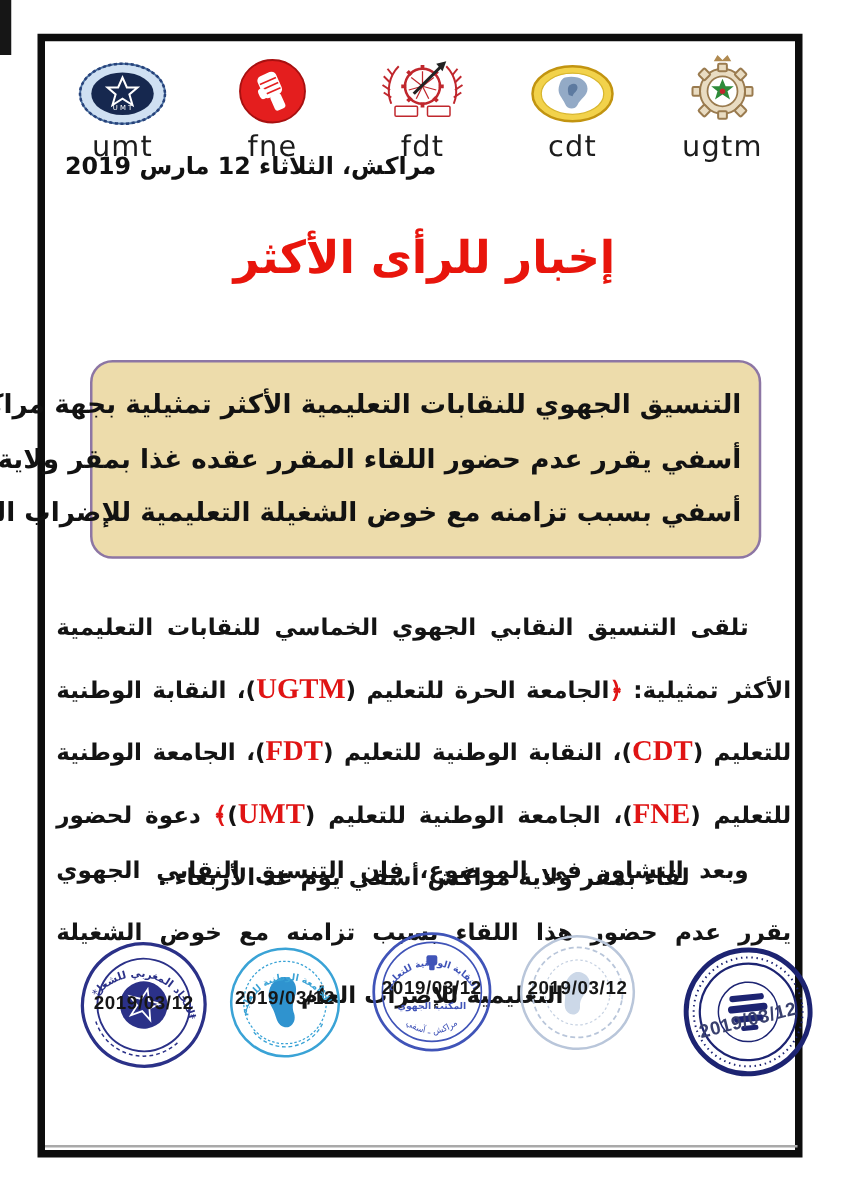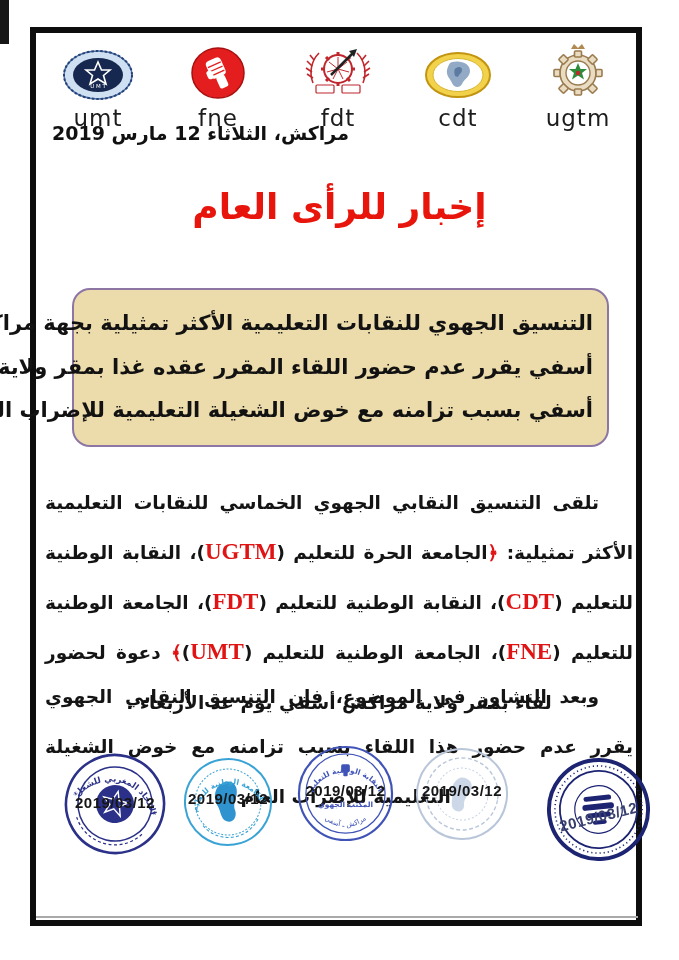--- a/index.html
+++ b/index.html
@@ -178,21 +178,21 @@
       <circle cx="37" cy="30" r="12" fill="#ffffff" stroke="#9a7b4f" stroke-width="1.4"></circle>
       <polygon points="37,20 39.5,26 46,26 41,30 43,36.5 37,32.5 31,36.5 33,30 28,26 34.5,26" fill="#2e8b3a"></polygon>
       <circle cx="37" cy="30" r="2.2" fill="#c0272d"></circle>
     </svg>
     <div class="logo-label">ugtm</div>
   </div>
 </div>
 
 <div class="date-line">مراكش، الثلاثاء 12 مارس 2019</div>
 
-<div class="main-title">إخبار للرأى العام</div>
+<div class="main-title">إخبار للرأى الأكثر</div>
 
 <div class="highlight-box">
   <div class="box-line">التنسيق الجهوي للنقابات التعليمية الأكثر تمثيلية بجهة مراكش</div>
   <div class="box-line">أسفي يقرر عدم حضور اللقاء المقرر عقده غذا بمقر ولاية مراكش</div>
   <div class="box-line">أسفي بسبب تزامنه مع خوض الشغيلة التعليمية للإضراب العام .</div>
 </div>
 
 <div class="para para-1"><span>تلقى التنسيق النقابي الجهوي الخماسي للنقابات التعليمية الأكثر تمثيلية: </span><span class="seg-ornament">﴿</span><span>الجامعة الحرة للتعليم (</span><span class="seg-latin" dir="ltr">UGTM</span><span>)، النقابة الوطنية للتعليم (</span><span class="seg-latin" dir="ltr">CDT</span><span>)، النقابة الوطنية للتعليم (</span><span class="seg-latin" dir="ltr">FDT</span><span>)، الجامعة الوطنية للتعليم (</span><span class="seg-latin" dir="ltr">FNE</span><span>)، الجامعة الوطنية للتعليم (</span><span class="seg-latin" dir="ltr">UMT</span><span>)</span><span class="seg-ornament">﴾</span><span> دعوة لحضور لقاء بمقر ولاية مراكش أسفي يوم غذ الأربعاء .</span></div>
 <div class="para para-2"><span>وبعد التشاور في الموضوع، فإن التنسيق النقابي الجهوي يقرر عدم حضور هذا اللقاء بسبب تزامنه مع خوض الشغيلة التعليمية للإضراب العام .</span></div>
 

